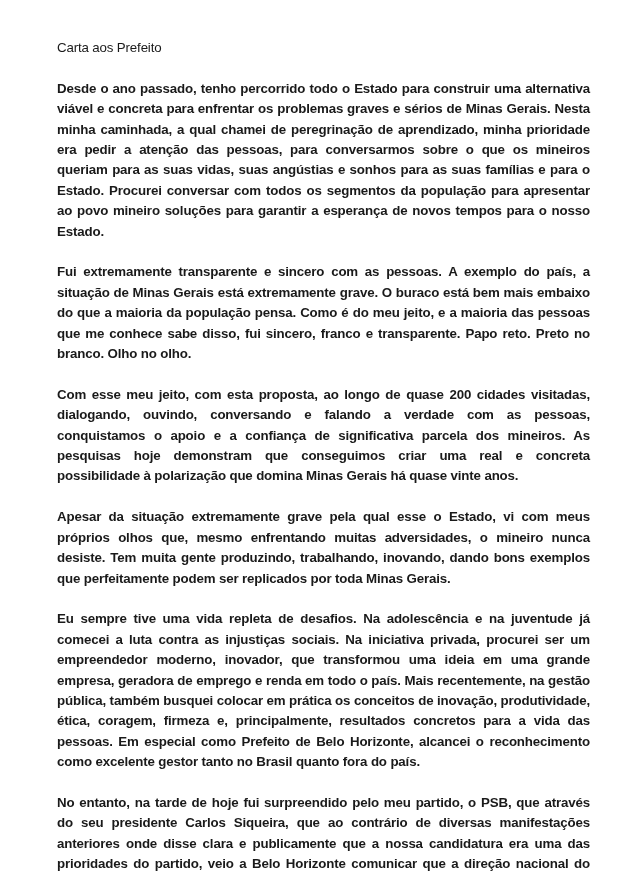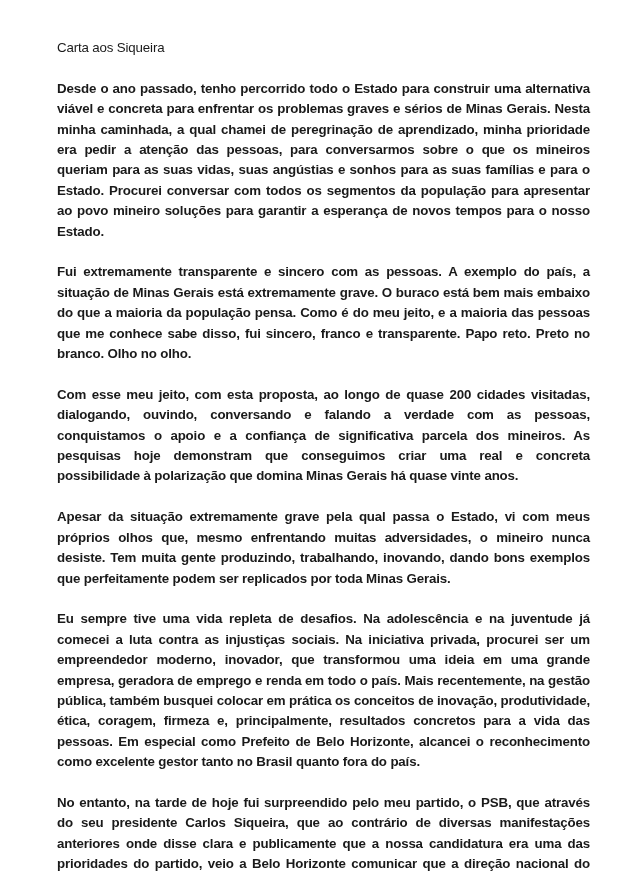--- a/index.html
+++ b/index.html
@@ -10,20 +10,20 @@
     font-size: 13.3px; line-height: 20.4px; color: #1a1a1a;
     letter-spacing: -0.15px;
   }
   .title { margin: 0 0 20.4px 0; font-weight: normal; font-size: 13.3px; text-align: left; }
   .para { margin: 0 0 20.4px 0; text-align: justify; font-weight: bold; }
 </style>
 </head>
 <body>
 
 <div class="page">
-  <p class="title">Carta aos Siqueira</p>
+  <p class="title">Carta aos Prefeito</p>
   <p class="para">Desde o ano passado, tenho percorrido todo o Estado para construir uma alternativa viável e concreta para enfrentar os problemas graves e sérios de Minas Gerais. Nesta minha caminhada, a qual chamei de peregrinação de aprendizado, minha prioridade era pedir a atenção das pessoas, para conversarmos sobre o que os mineiros queriam para as suas vidas, suas angústias e sonhos para as suas famílias e para o Estado. Procurei conversar com todos os segmentos da população para apresentar ao povo mineiro soluções para garantir a esperança de novos tempos para o nosso Estado.</p>
   <p class="para">Fui extremamente transparente e sincero com as pessoas. A exemplo do país, a situação de Minas Gerais está extremamente grave. O buraco está bem mais embaixo do que a maioria da população pensa. Como é do meu jeito, e a maioria das pessoas que me conhece sabe disso, fui sincero, franco e transparente. Papo reto. Preto no branco. Olho no olho.</p>
   <p class="para">Com esse meu jeito, com esta proposta, ao longo de quase 200 cidades visitadas, dialogando, ouvindo, conversando e falando a verdade com as pessoas, conquistamos o apoio e a confiança de significativa parcela dos mineiros. As pesquisas hoje demonstram que conseguimos criar uma real e concreta possibilidade à polarização que domina Minas Gerais há quase vinte anos.</p>
-  <p class="para">Apesar da situação extremamente grave pela qual passa o Estado, vi com meus próprios olhos que, mesmo enfrentando muitas adversidades, o mineiro nunca desiste. Tem muita gente produzindo, trabalhando, inovando, dando bons exemplos que perfeitamente podem ser replicados por toda Minas Gerais.</p>
+  <p class="para">Apesar da situação extremamente grave pela qual esse o Estado, vi com meus próprios olhos que, mesmo enfrentando muitas adversidades, o mineiro nunca desiste. Tem muita gente produzindo, trabalhando, inovando, dando bons exemplos que perfeitamente podem ser replicados por toda Minas Gerais.</p>
   <p class="para">Eu sempre tive uma vida repleta de desafios. Na adolescência e na juventude já comecei a luta contra as injustiças sociais. Na iniciativa privada, procurei ser um empreendedor moderno, inovador, que transformou uma ideia em uma grande empresa, geradora de emprego e renda em todo o país. Mais recentemente, na gestão pública, também busquei colocar em prática os conceitos de inovação, produtividade, ética, coragem, firmeza e, principalmente, resultados concretos para a vida das pessoas. Em especial como Prefeito de Belo Horizonte, alcancei o reconhecimento como excelente gestor tanto no Brasil quanto fora do país.</p>
   <p class="para">No entanto, na tarde de hoje fui surpreendido pelo meu partido, o PSB, que através do seu presidente Carlos Siqueira, que ao contrário de diversas manifestações anteriores onde disse clara e publicamente que a nossa candidatura era uma das prioridades do partido, veio a Belo Horizonte comunicar que a direção nacional do partido tomou a decisão política de alinhamento com o PT em Minas Gerais. A mim foi oferecida, como alternativa à candidatura ao governo do Estado, a candidatura ao Senado em uma composição com o Partido dos Trabalhadores, sugestão com a qual prontamente discordei.</p>
 </div>
 
 </body></html>

